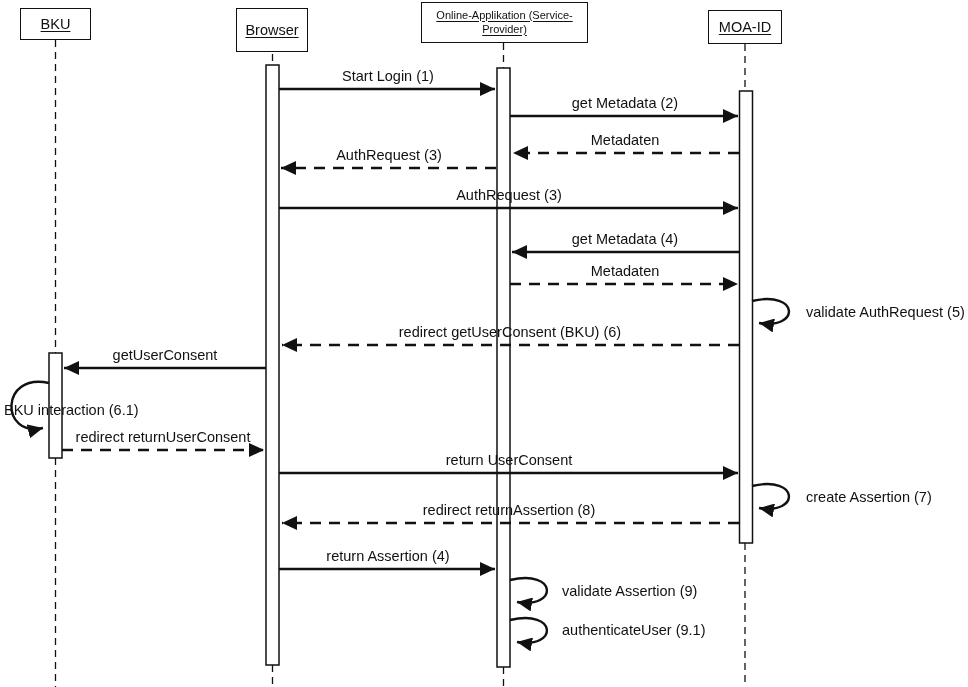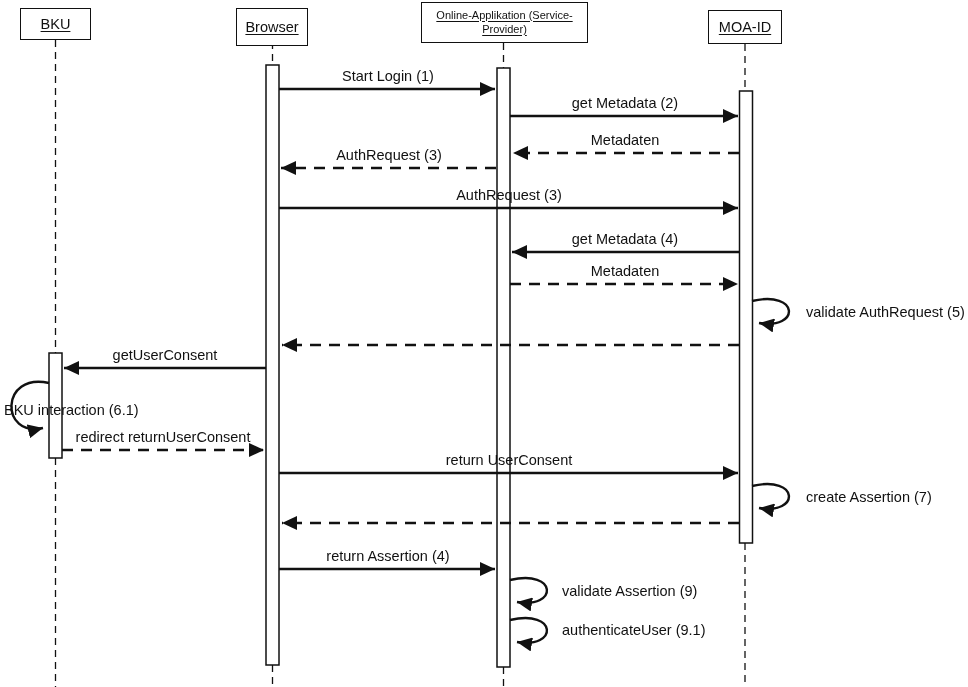--- a/index.html
+++ b/index.html
@@ -94,40 +94,42 @@
       <path d="M752,486 C800,475 800,515 759,508" marker-end="url(#arrow)"></path>
       <path d="M510,580 C558,569 558,609 517,602" marker-end="url(#arrow)"></path>
       <path d="M510,620 C558,609 558,649 517,642" marker-end="url(#arrow)"></path>
       <path d="M49,383 C0,372 0,438 43,428" marker-end="url(#arrow)"></path>
     </g>
   </svg>
 
   <div class="actor-box" style="left:20px; top:8px; width:71px; height:32px;">
     <span>BKU</span>
   </div>
-  <div class="actor-box" style="left:236px; top:8px; width:72px; height:38px;">
+  <div class="actor-box" style="left:236px; top:8px; width:72px; height:44px;">
     <span>Browser</span>
   </div>
   <div class="actor-box" style="left:421px; top:2px; width:167px; height:41px; font-size:11px;">
     <span style="max-width:160px; display:inline-block;">Online-Applikation (Service-Provider)</span>
   </div>
   <div class="actor-box" style="left:708px; top:10px; width:74px; height:34px;align-items:center;">
     <span>MOA-ID</span>
   </div>
 
   <div class="msg-label centered" style="left:388px; top:68px;">Start Login (1)</div>
   <div class="msg-label centered" style="left:625px; top:95px;">get Metadata (2)</div>
   <div class="msg-label centered" style="left:625px; top:132px;">Metadaten</div>
   <div class="msg-label centered" style="left:389px; top:147px;">AuthRequest (3)</div>
   <div class="msg-label centered" style="left:509px; top:187px;">AuthRequest (3)</div>
   <div class="msg-label centered" style="left:625px; top:231px;">get Metadata (4)</div>
   <div class="msg-label centered" style="left:625px; top:263px;">Metadaten</div>
   <div class="msg-label" style="left:806px; top:304px;">validate AuthRequest (5)</div>
+  <div class="msg-label centered" style="left:510px; top:324px;">redirect getUserConsent (BKU) (6)</div>
   <div class="msg-label centered" style="left:165px; top:347px;">getUserConsent</div>
   <div class="msg-label" style="left:4px; top:402px;text-align:right;">BKU interaction (6.1)</div>
   <div class="msg-label centered" style="left:163px; top:429px;">redirect returnUserConsent</div>
   <div class="msg-label centered" style="left:509px; top:452px;">return UserConsent</div>
   <div class="msg-label" style="left:806px; top:489px;">create Assertion (7)</div>
+  <div class="msg-label centered" style="left:509px; top:502px;">redirect returnAssertion (8)</div>
   <div class="msg-label centered" style="left:388px; top:548px;">return Assertion (4)</div>
   <div class="msg-label" style="left:562px; top:583px;">validate Assertion (9)</div>
   <div class="msg-label" style="left:562px; top:622px;">authenticateUser (9.1)</div>
 
 </div>
 
 </body></html>

